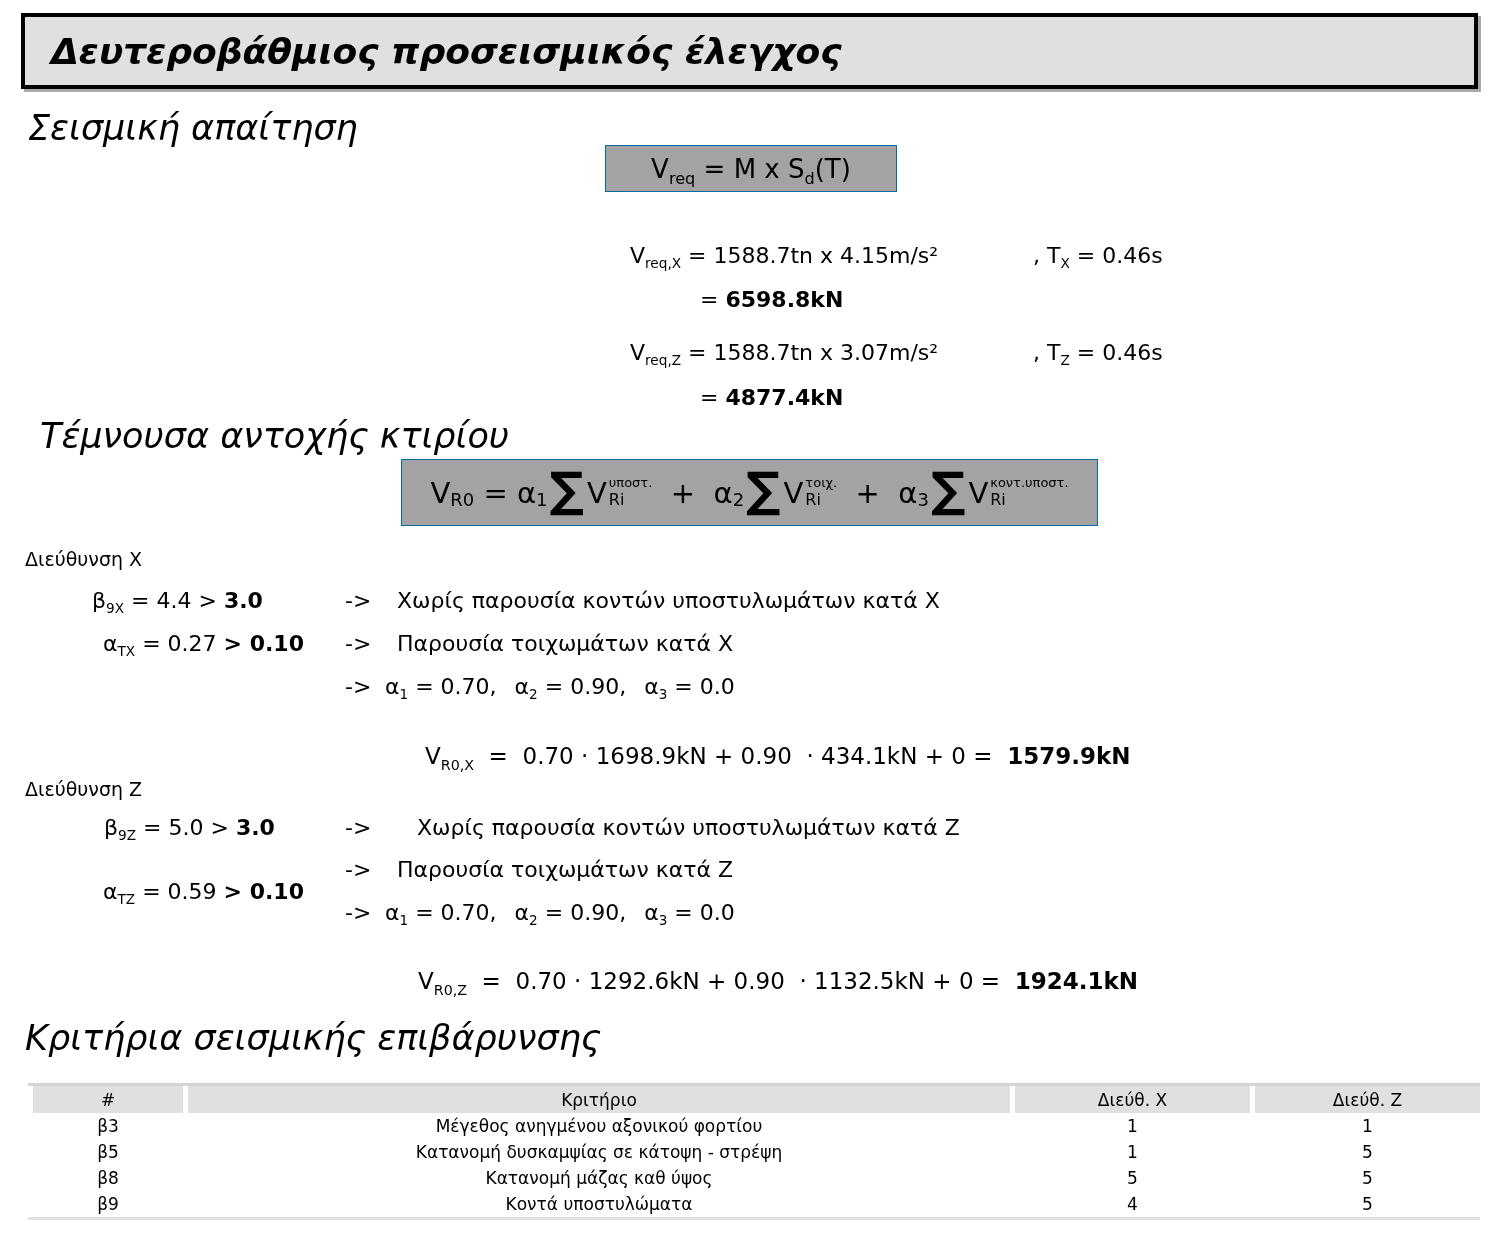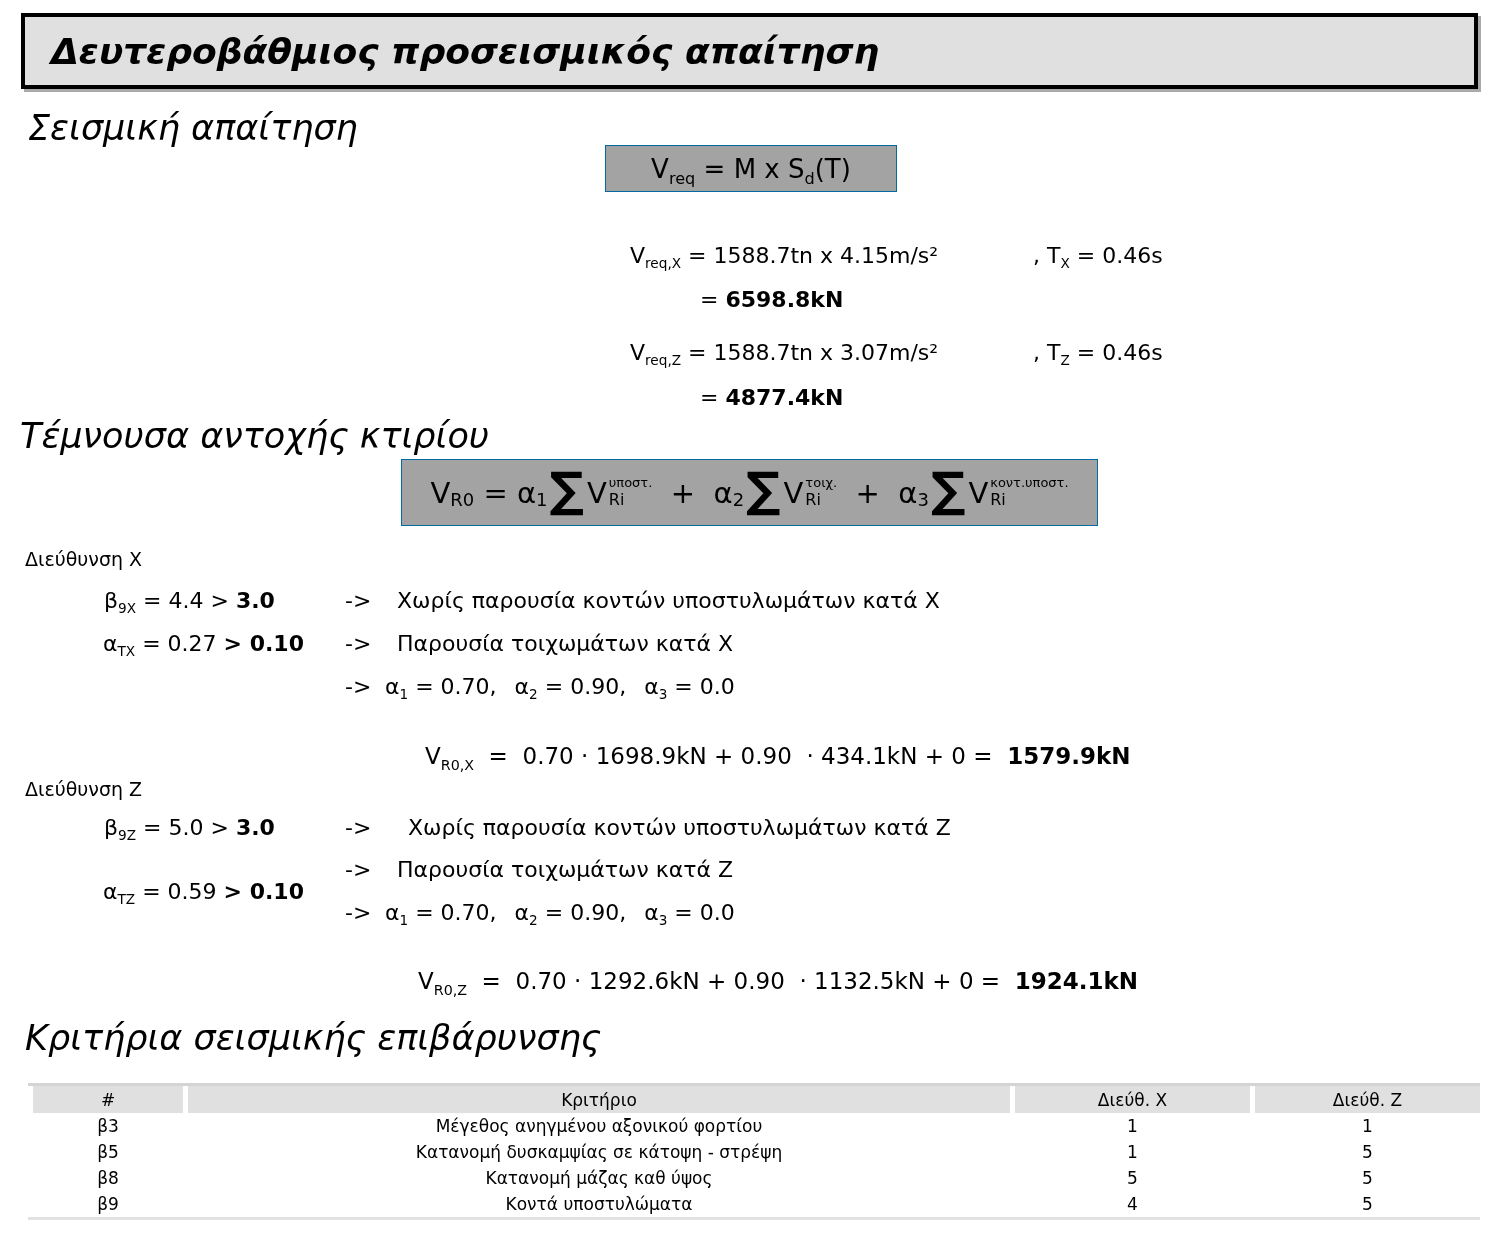--- a/index.html
+++ b/index.html
@@ -47,50 +47,50 @@
   table.crit{border-collapse:separate;border-spacing:5px 0;width:100%;font-size:17px;table-layout:fixed;}
   table.crit th{background:#e0e0e0;font-weight:normal;height:27px;text-align:center;padding:0;}
   table.crit td{background:#fff;height:26px;text-align:center;padding:0;}
 </style>
 </head>
 <body>
 
 <div class="page">
 
   <div class="title-box">
-    <span class="t">Δευτεροβάθμιος προσεισμικός απαίτηση</span>
+    <span class="t">Δευτεροβάθμιος προσεισμικός έλεγχος</span>
   </div>
 
   <div class="abs h-sec" style="left:28px;top:108px;">Σεισμική απαίτηση</div>
 
   <div class="fbox" style="left:605px;top:145px;width:292px;height:47px;font-size:26px;">
     <span class="pre"><span>V</span><span class="sb">req</span><span> = M x S</span><span class="sb">d</span><span>(T)</span></span>
   </div>
 
   <div class="abs eq" style="left:630px;top:243px;"><span>V</span><span class="sb">req,X</span><span> = 1588.7tn x 4.15m/s²</span></div>
   <div class="abs eq" style="left:1033px;top:243px;"><span>, </span><span>T</span><span class="sb">X</span><span> = 0.46s</span></div>
   <div class="abs eq" style="left:700px;top:287px;"><span>= </span><span class="b">6598.8kN</span></div>
 
   <div class="abs eq" style="left:630px;top:340px;"><span>V</span><span class="sb">req,Z</span><span> = 1588.7tn x 3.07m/s²</span></div>
   <div class="abs eq" style="left:1033px;top:340px;"><span>, </span><span>T</span><span class="sb">Z</span><span> = 0.46s</span></div>
   <div class="abs eq" style="left:700px;top:385px;"><span>= </span><span class="b">4877.4kN</span></div>
 
-  <div class="abs h-sec" style="left:20px;top:416px;">Τέμνουσα αντοχής κτιρίου</div>
+  <div class="abs h-sec" style="left:40px;top:416px;">Τέμνουσα αντοχής κτιρίου</div>
 
   <div class="fbox" style="left:401px;top:459px;width:697px;height:67px;">
     <div class="bigform">
       <span>V</span><span class="sb">R0</span><span> = </span><span>α</span><span class="sb">1</span><span class="sigma">∑</span><span class="vterm"><span>V</span><span class="vstack"><span class="sup">υποστ.</span><span class="sub">Ri</span></span></span><span>  +  </span><span>α</span><span class="sb">2</span><span class="sigma">∑</span><span class="vterm"><span>V</span><span class="vstack"><span class="sup">τοιχ.</span><span class="sub">Ri</span></span></span><span>  +  </span><span>α</span><span class="sb">3</span><span class="sigma">∑</span><span class="vterm"><span>V</span><span class="vstack"><span class="sup">κοντ.υποστ.</span><span class="sub">Ri</span></span></span>
     </div>
   </div>
 
   <div>
     <div class="abs h-dir" style="left:25px;top:548px;">Διεύθυνση X</div>
 
     <div class="abs" style="top:588px;left:0;right:0;height:30px;">
-      <span class="abs eq" style="left:104px;"><span>β</span><span class="sb">9X</span><span> = 4.4 </span><span>&gt; </span><span class="b">3.0</span></span>
+      <span class="abs eq" style="left:92px;"><span>β</span><span class="sb">9X</span><span> = 4.4 </span><span>&gt; </span><span class="b">3.0</span></span>
       <span class="abs arrow" style="left:345px;">-&gt;</span>
       <span class="abs note" style="left:397px;">Χωρίς παρουσία κοντών υποστυλωμάτων κατά Χ</span>
     </div>
 
     <div class="abs" style="top:631px;left:0;right:0;height:30px;">
       <span class="abs eq" style="left:103px;"><span>α</span><span class="sb">TX</span><span> = 0.27 </span><span class="b">&gt; 0.10</span></span>
       <span class="abs arrow" style="left:345px;">-&gt;</span>
       <span class="abs note" style="left:397px;">Παρουσία τοιχωμάτων κατά Χ</span>
     </div>
 
@@ -101,21 +101,21 @@
 
     <div class="abs eq" style="left:425px;top:743px;font-size:23px;"><span>V</span><span class="sb">R0,X</span><span>  =  </span><span>0.70 · 1698.9kN + 0.90  · 434.1kN + 0 =  </span><span class="b">1579.9kN</span></div>
   </div>
 
   <div>
     <div class="abs h-dir" style="left:25px;top:778px;">Διεύθυνση Z</div>
 
     <div class="abs" style="top:815px;left:0;right:0;height:30px;">
       <span class="abs eq" style="left:104px;"><span>β</span><span class="sb">9Z</span><span> = 5.0 </span><span>&gt; </span><span class="b">3.0</span></span>
       <span class="abs arrow" style="left:345px;">-&gt;</span>
-      <span class="abs note" style="left:408px;">Χωρίς παρουσία κοντών υποστυλωμάτων κατά Z</span>
+      <span class="abs note" style="left:417px;">Χωρίς παρουσία κοντών υποστυλωμάτων κατά Z</span>
     </div>
 
     <div class="abs" style="top:857px;left:0;right:0;height:30px;">
       <span class="abs eq" style="left:103px;margin-top:22px;"><span>α</span><span class="sb">TZ</span><span> = 0.59 </span><span class="b">&gt; 0.10</span></span>
       <span class="abs arrow" style="left:345px;">-&gt;</span>
       <span class="abs note" style="left:397px;">Παρουσία τοιχωμάτων κατά Z</span>
     </div>
 
     <div class="abs" style="top:900px;left:0;right:0;height:30px;">
       <span class="abs arrow" style="left:345px;">-&gt;</span>

